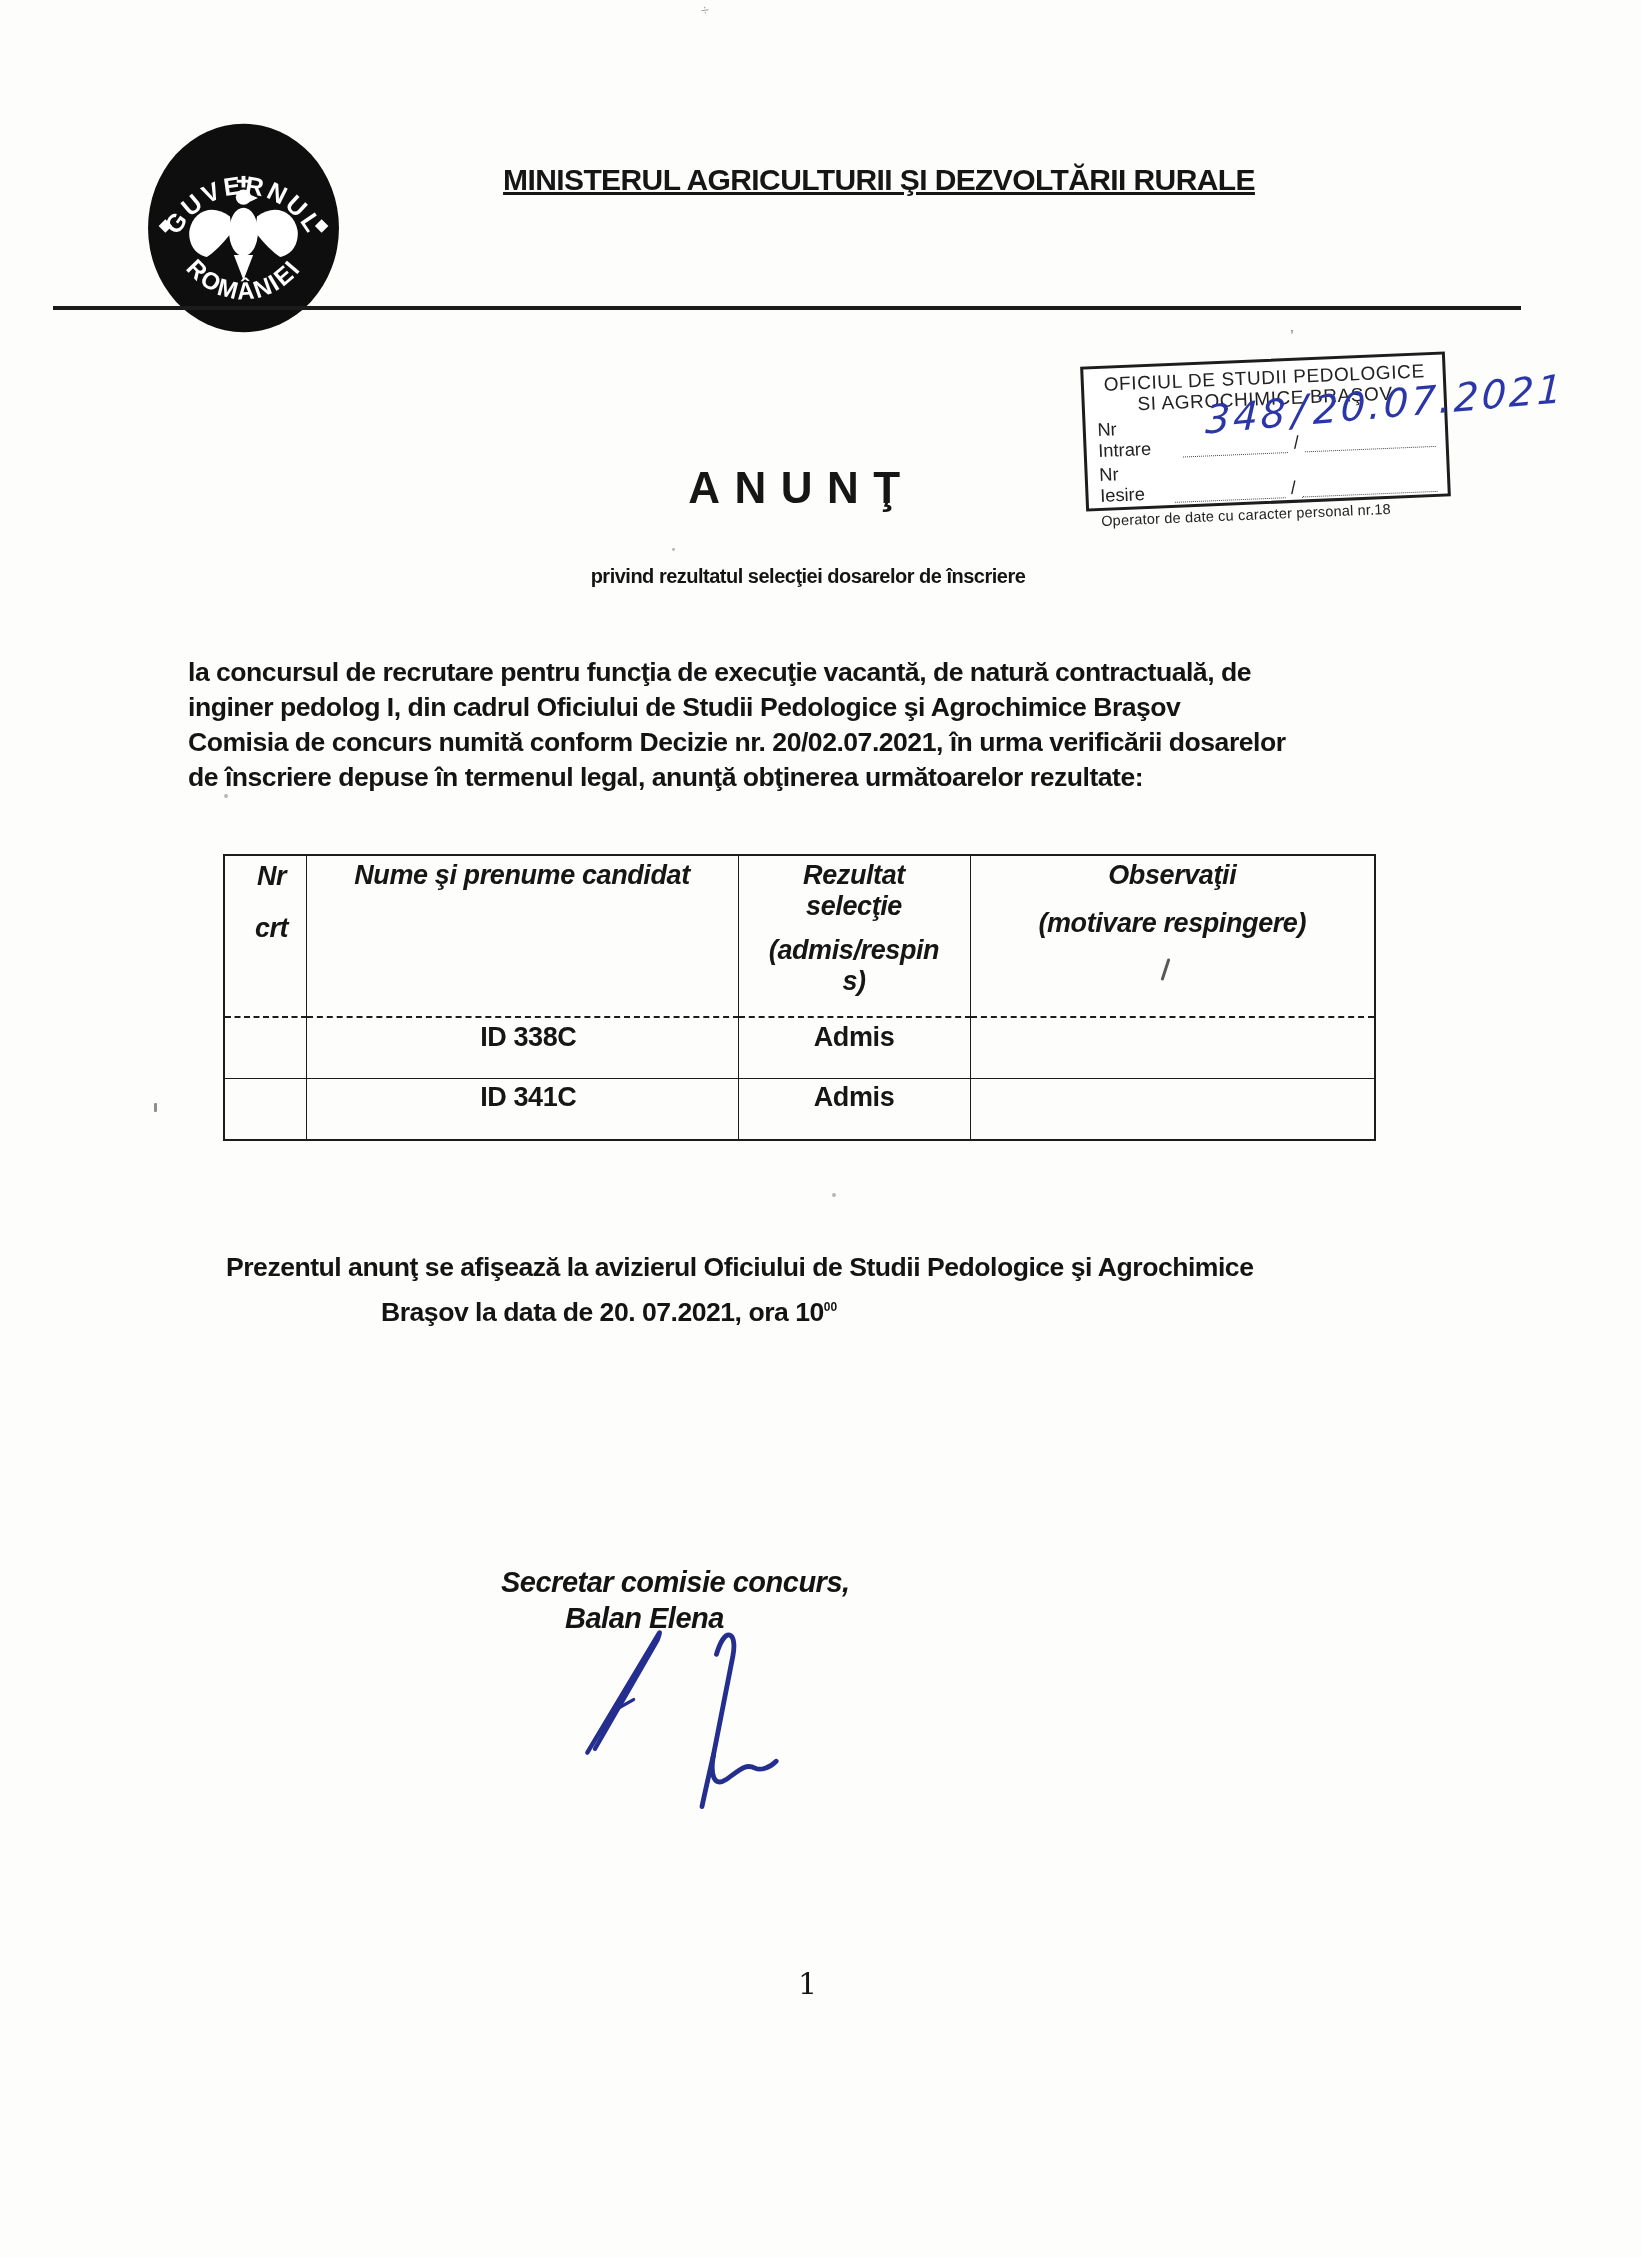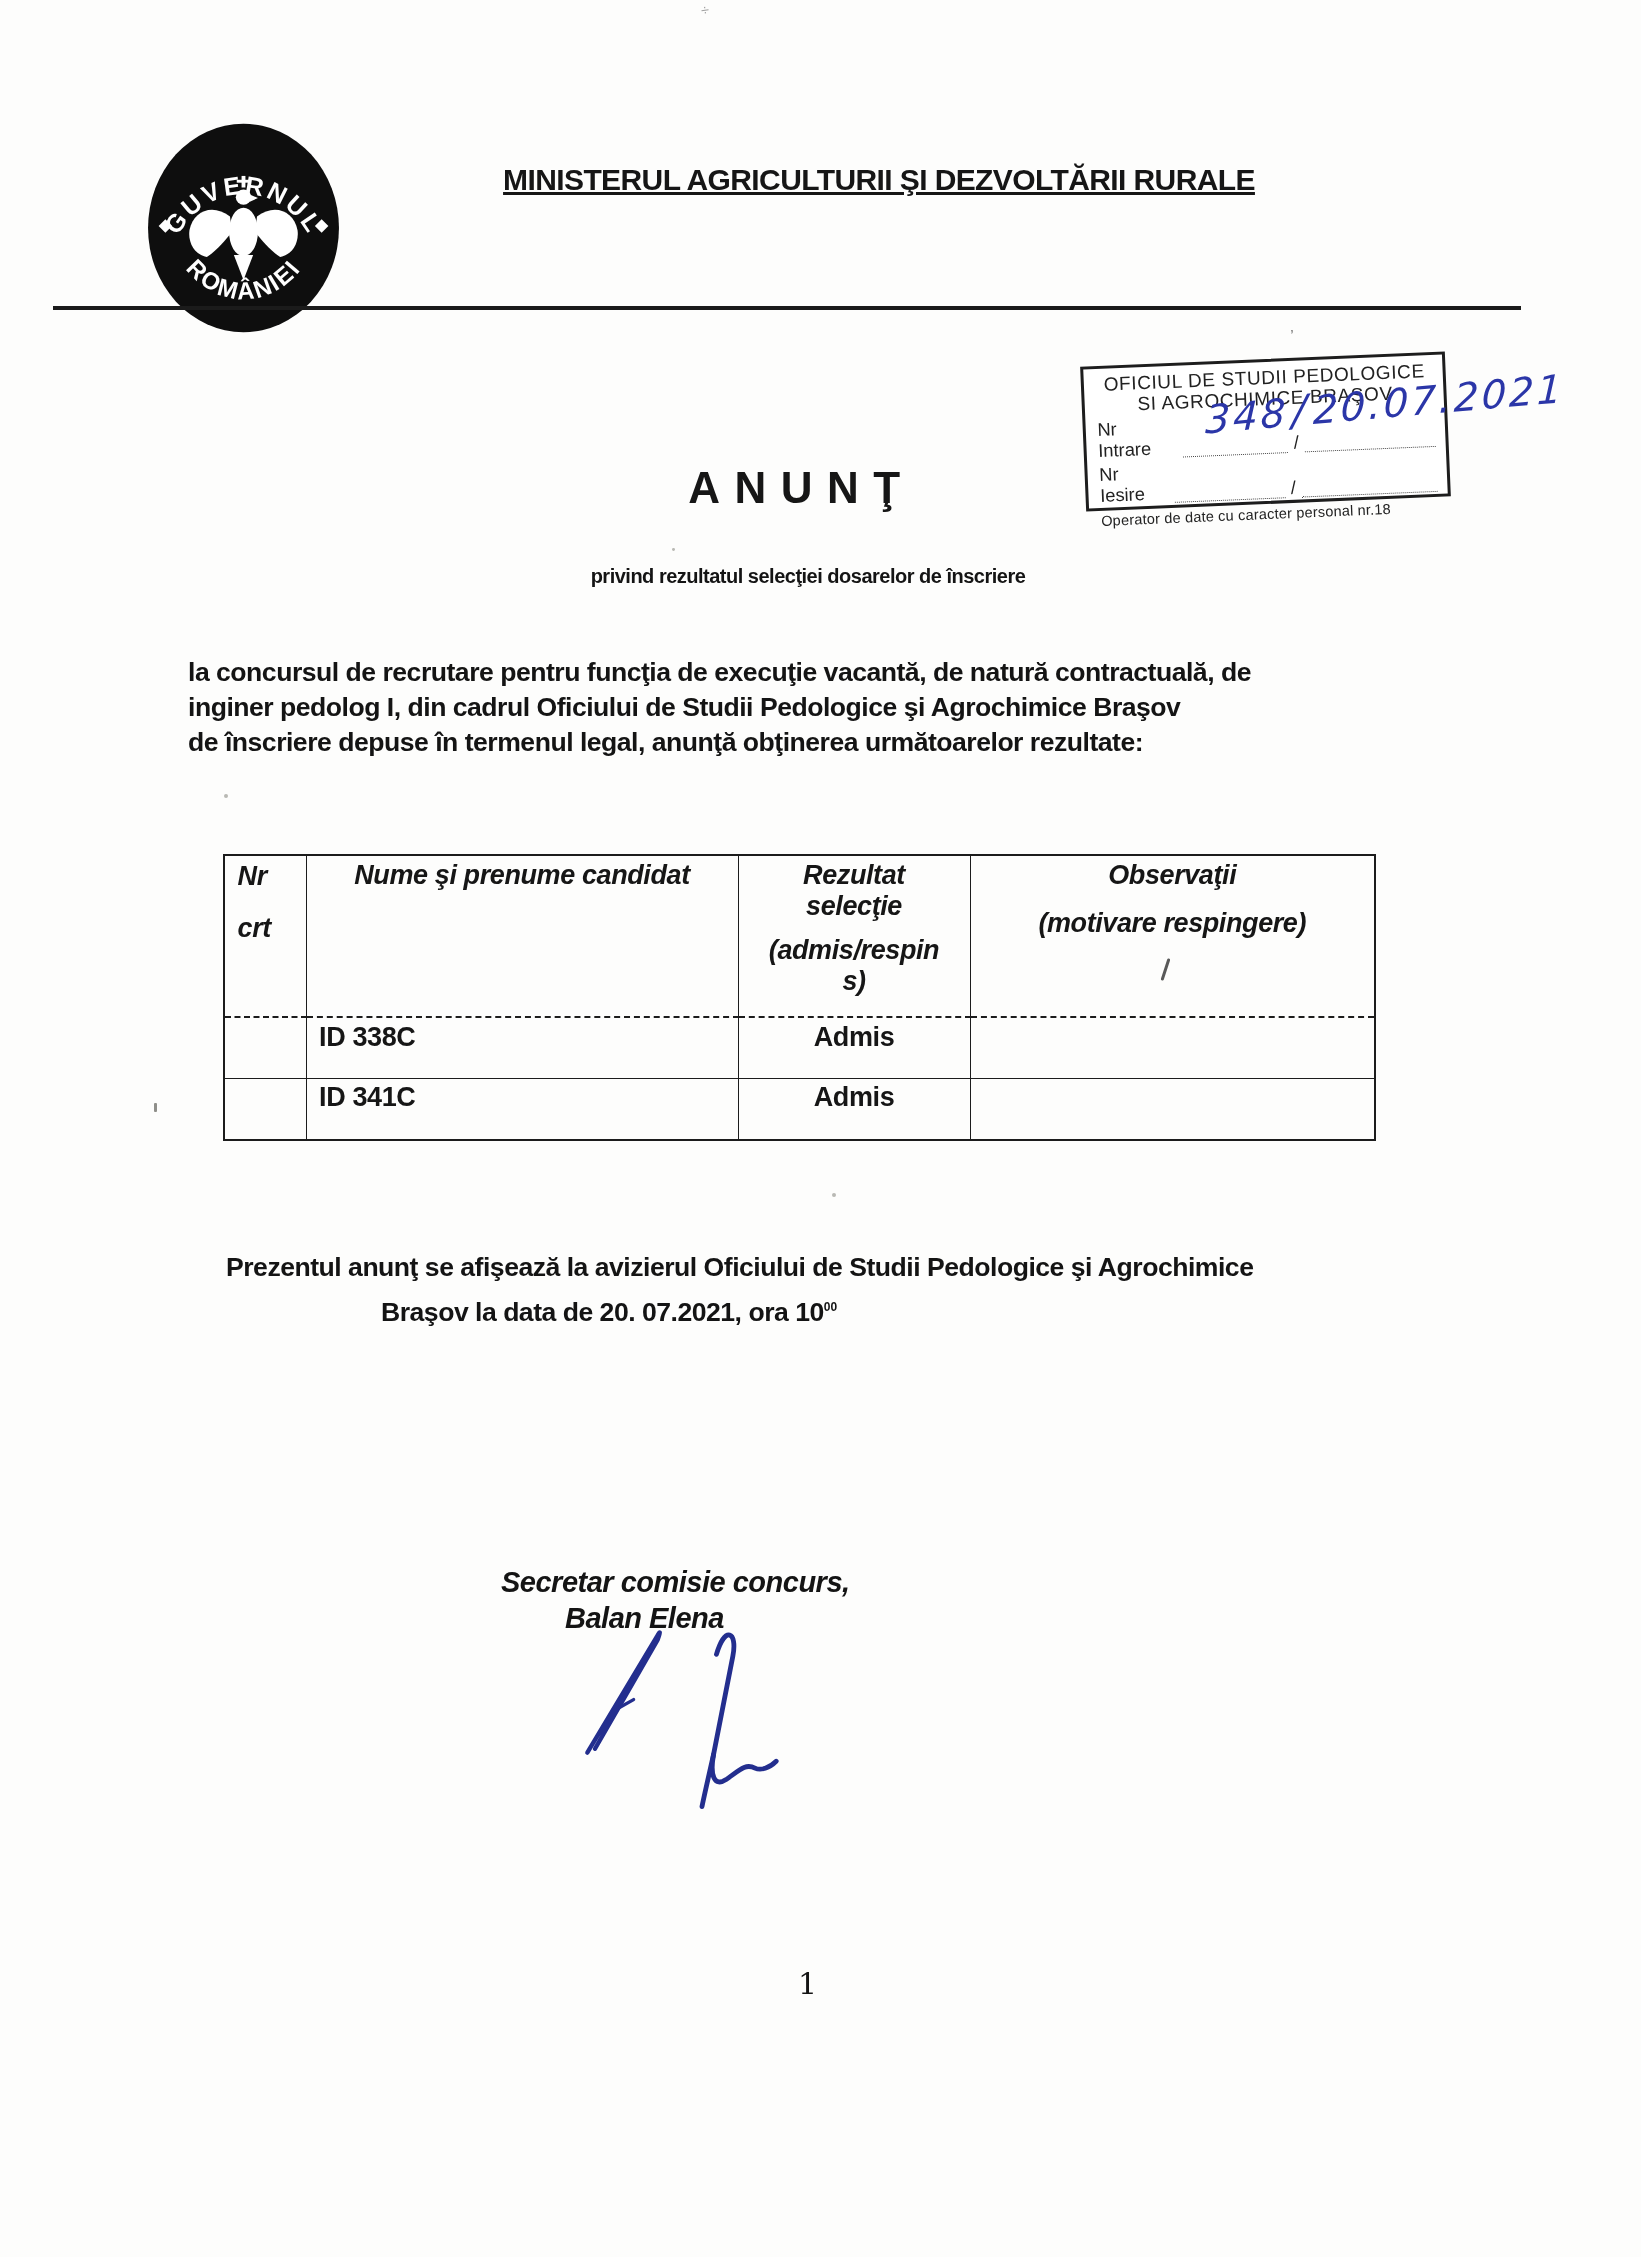--- a/index.html
+++ b/index.html
@@ -52,21 +52,21 @@
   table.results{
     position:absolute;left:223px;top:854px;width:1150px;
     border-collapse:collapse;table-layout:fixed;
     font-weight:700;font-size:27px;color:#161616;letter-spacing:-0.4px;
   }
   table.results td{border:1.9px solid #1c1c1c;vertical-align:top;padding:3.9px 0 0 0;}
   table.results{border:2.9px solid #1c1c1c;}
   tr.hd td{font-style:italic;border-bottom:2.4px dashed #1c1c1c;}
   tr.hd{height:162px;}
   tr.r1{height:61px;} tr.r2{height:62px;}
-  .cell-l{padding-left:12.6px !important;}
+  .cell-l{padding-left:12.6px !important;text-align:center;}
   .cell-c{text-align:center;}
   .gap14{margin-top:13.5px;}
   .gap18{margin-top:17.4px;}
   .nrcrt div{line-height:33px;}
   .nrcrt .second{margin-top:19.3px;}
 
   
   .notice1{left:226px;top:1252px;font-size:26.6px;font-weight:700;letter-spacing:-0.5px;}
   .notice2{left:381px;top:1297px;font-size:26.6px;font-weight:700;letter-spacing:-0.5px;}
   .notice2 sup{font-size:12px;vertical-align:super;letter-spacing:0;}
@@ -143,20 +143,21 @@
 <div class="abs handwrite">
   <span>348</span><span class="hslash">/</span><span>20.07.2021</span>
 </div>
 
 <div class="abs title nowrap">ANUNŢ</div>
 <div class="abs subtitle nowrap">privind rezultatul selecţiei dosarelor de înscriere</div>
 
 <div class="abs para">
   <div class="nowrap">la concursul de recrutare pentru funcţia de execuţie  vacantă, de natură contractuală, de</div>
   <div class="nowrap">inginer pedolog I,  din cadrul Oficiului de Studii Pedologice şi Agrochimice Braşov</div>
+  <div class="nowrap">Comisia de concurs numită conform Decizie nr. 20/02.07.2021, în urma verificării dosarelor</div>
   <div class="nowrap">de înscriere depuse în termenul legal, anunţă obţinerea următoarelor rezultate:</div>
 </div>
 
 <table class="results">
   <colgroup>
     <col style="width:82px">
       <col style="width:432px">
       <col style="width:232px">
       <col style="width:405px">
   </colgroup>

